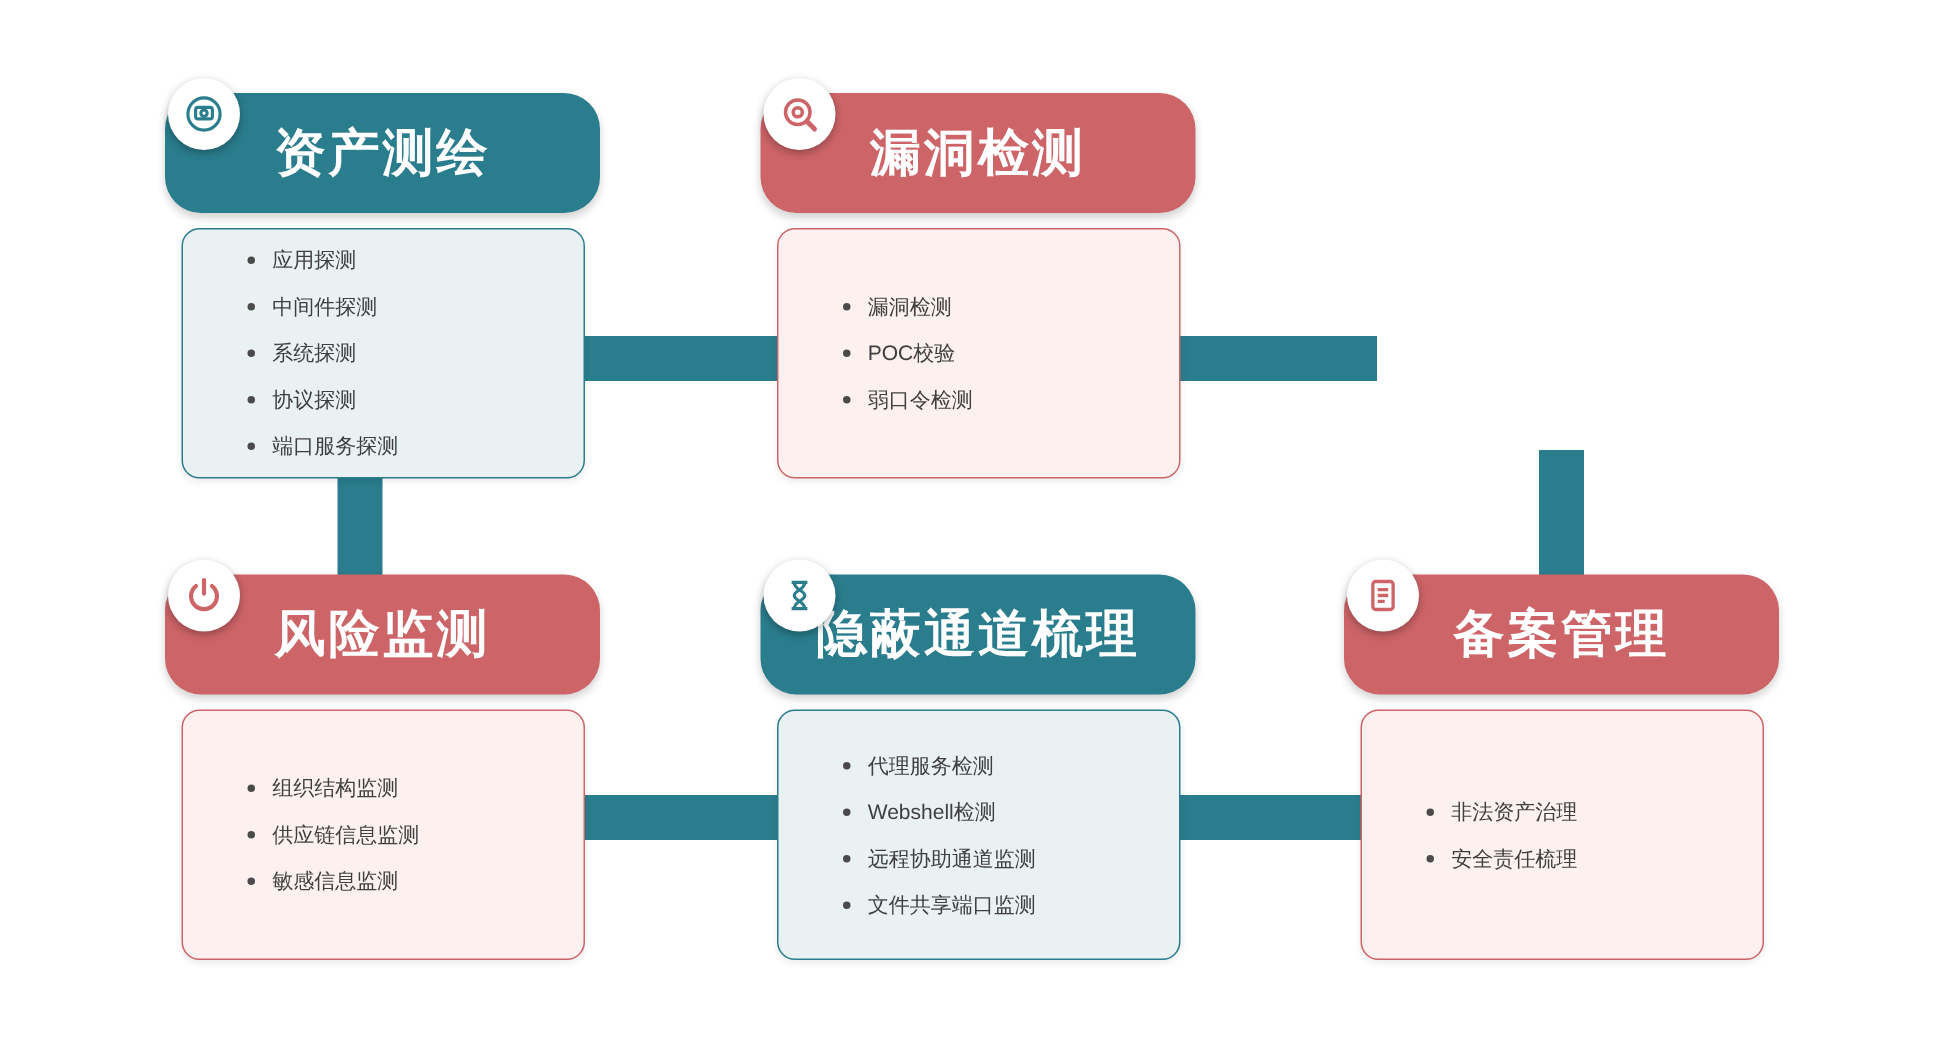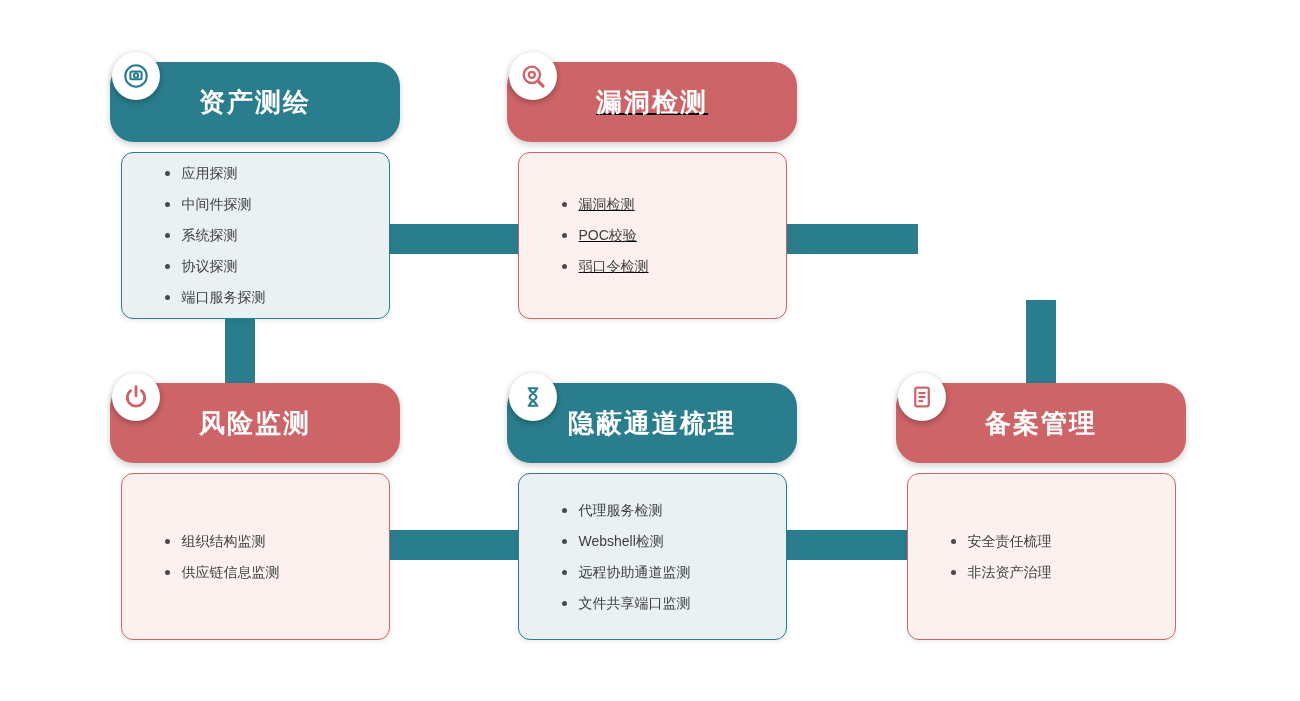--- a/index.html
+++ b/index.html
@@ -23,41 +23,41 @@
     z-index: 1;
   }
 
   
   .module {
     position: absolute;
     width: 290px;
     z-index: 2;
   }
   .m1 { left: 110px; top: 62px; }
-  .m2 { left: 507px; top: 62px; text-decoration: underline; }
+  .m2 { left: 507px; top: 62px; }
   .m3 { left: 896px; top: 64px; }
   .m4 { left: 110px; top: 383px; }
   .m5 { left: 507px; top: 383px; }
   .m6 { left: 896px; top: 383px; }
 
   .header {
     position: relative;
     height: 80px;
     border-radius: 24px;
     box-shadow: 0 3px 6px rgba(0,0,0,0.18);
   }
   .module.teal .header { background: var(--teal, #2a7d8d); }
   .module.rose .header { background: var(--rose, #cd6468); }
 
   .title {
     display: block;
     line-height: 80px;
     text-align: center;
     color: #ffffff;
-    font-size: 26px;
+    font-size: 34px;
     font-weight: bold;
     letter-spacing: 2px;
   }
 
   .icon-badge {
     position: absolute;
     left: 2px;
     top: -10px;
     width: 48px;
     height: 48px;
@@ -187,20 +187,21 @@
           <path d="M7.4 6.6 a7.4 7.4 0 1 0 9.2 0" stroke-linecap="round"></path>
           <line x1="12" y1="3.2" x2="12" y2="11" stroke-linecap="round"></line>
         </svg>
       </div>
       <span class="title">风险监测</span>
     </div>
     <div class="body">
       <ul>
         <li>组织结构监测</li>
         <li>供应链信息监测</li>
+        <li>敏感信息监测</li>
       </ul>
     </div>
   </div>
 
   <div class="module teal m5">
     <div class="header">
       <div class="icon-badge">
         <span class="ring"></span>
         <svg viewBox="0 0 24 24" fill="none" stroke="currentColor" stroke-width="1.8">
           <path d="M7.5 4.5 h9 M7.5 19.5 h9"></path>
@@ -227,19 +228,19 @@
           <rect x="6.2" y="4" width="11.6" height="16" rx="1.6"></rect>
           <line x1="9" y1="8.6" x2="15" y2="8.6"></line>
           <line x1="9" y1="12" x2="15" y2="12"></line>
           <line x1="9" y1="15.4" x2="13" y2="15.4"></line>
         </svg>
       </div>
       <span class="title">备案管理</span>
     </div>
     <div class="body">
       <ul>
+        <li>非法资产治理</li>
         <li>安全责任梳理</li>
-        <li>非法资产治理</li>
       </ul>
     </div>
   </div>
 
 </div>
 
 </body></html>

